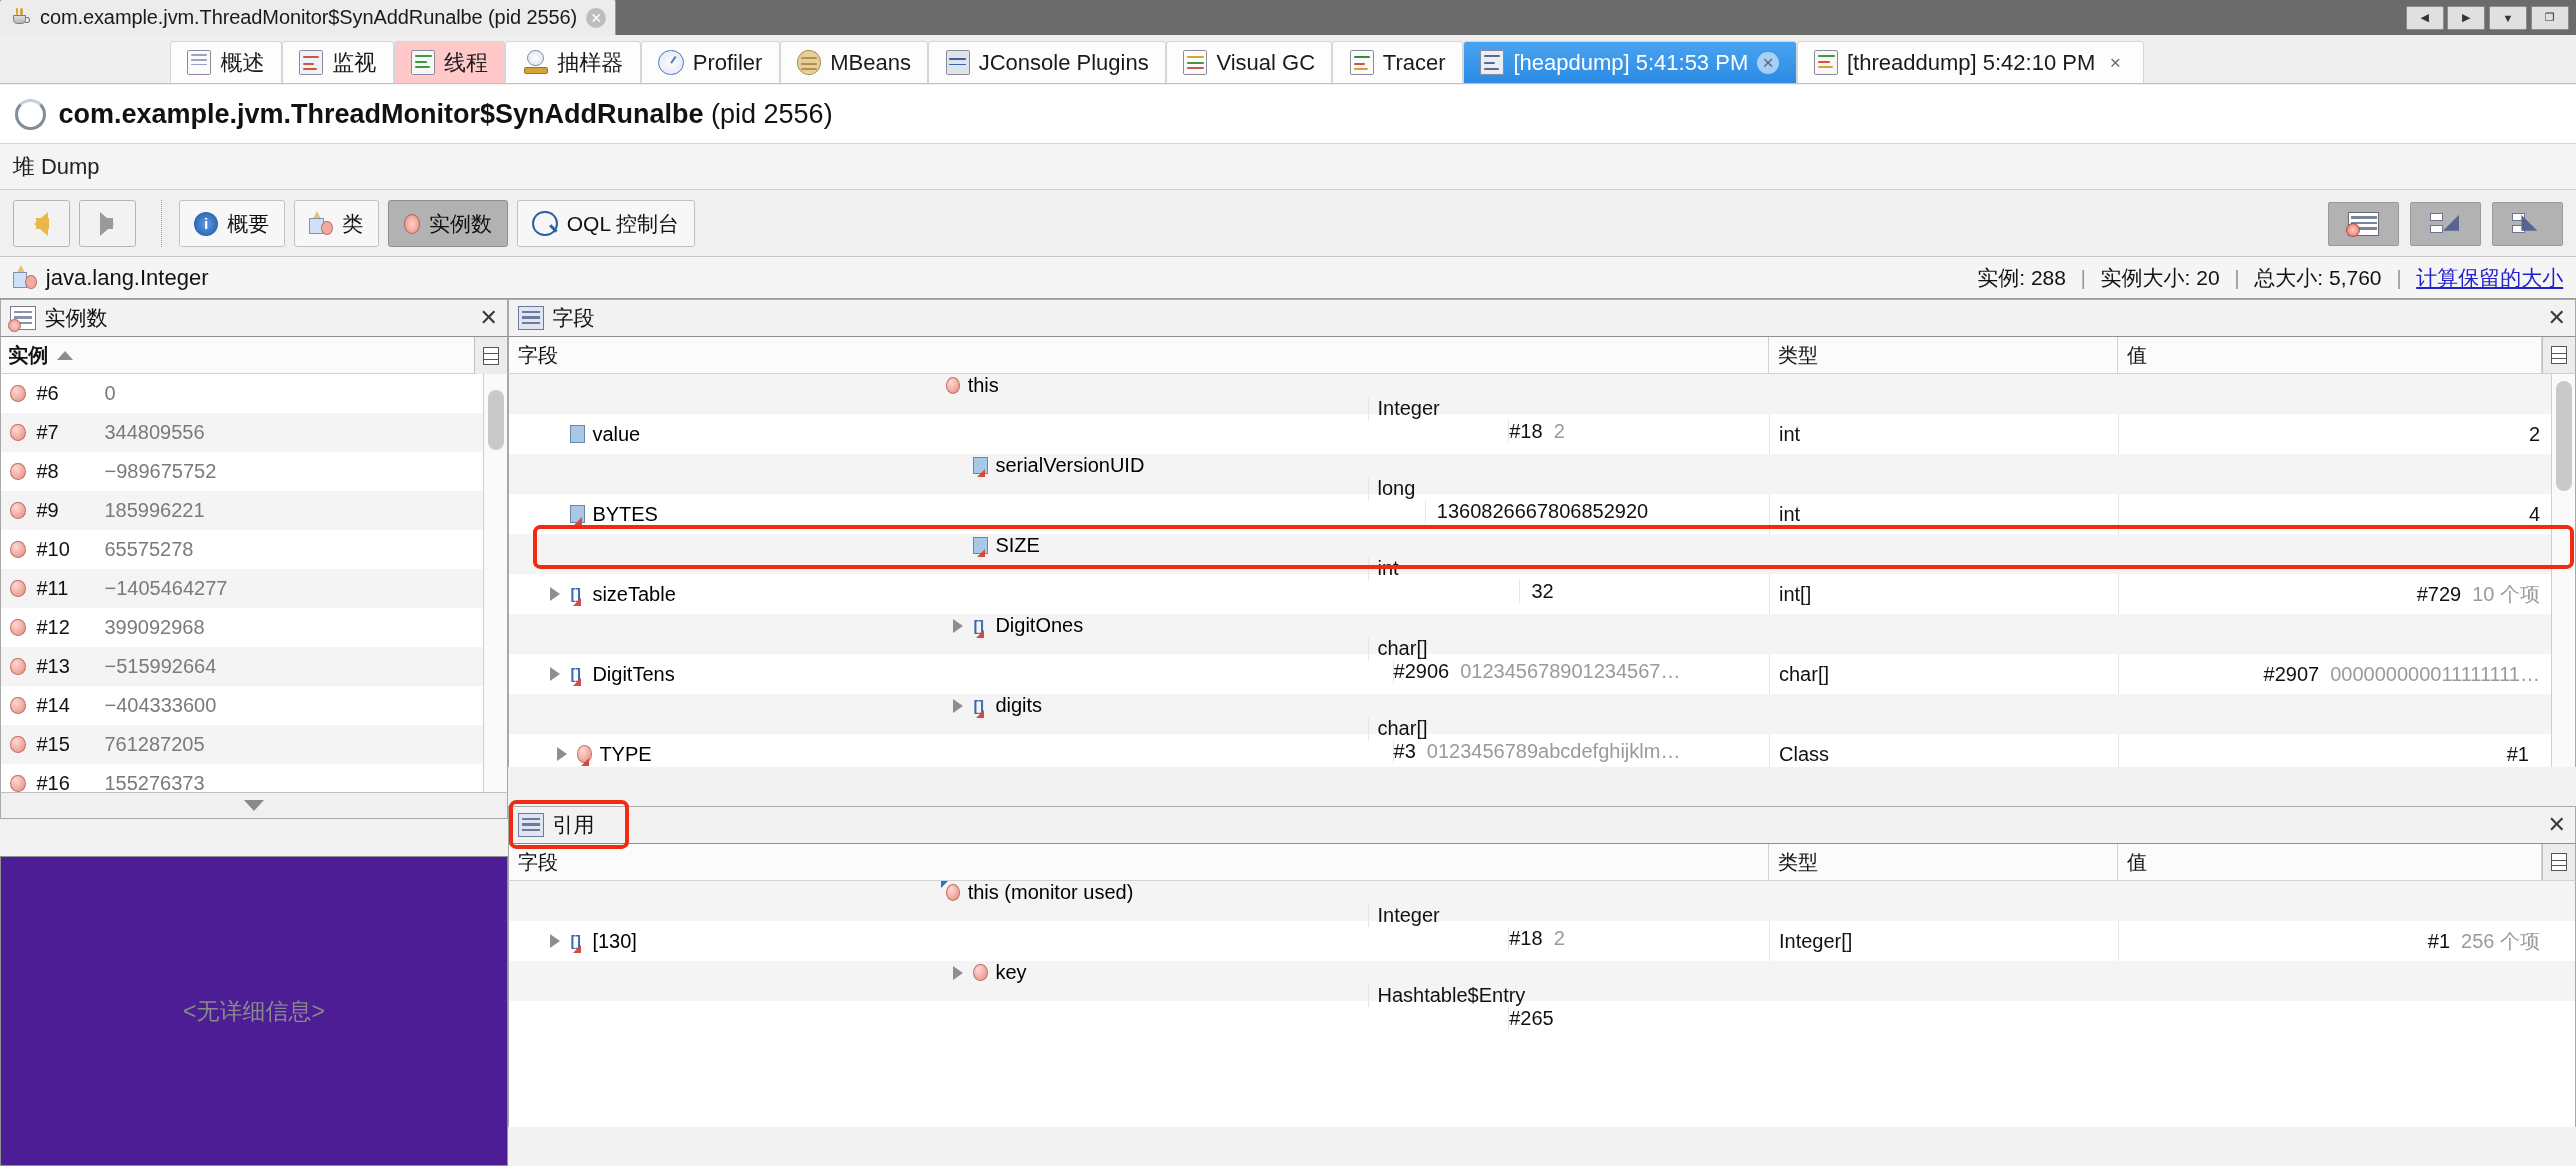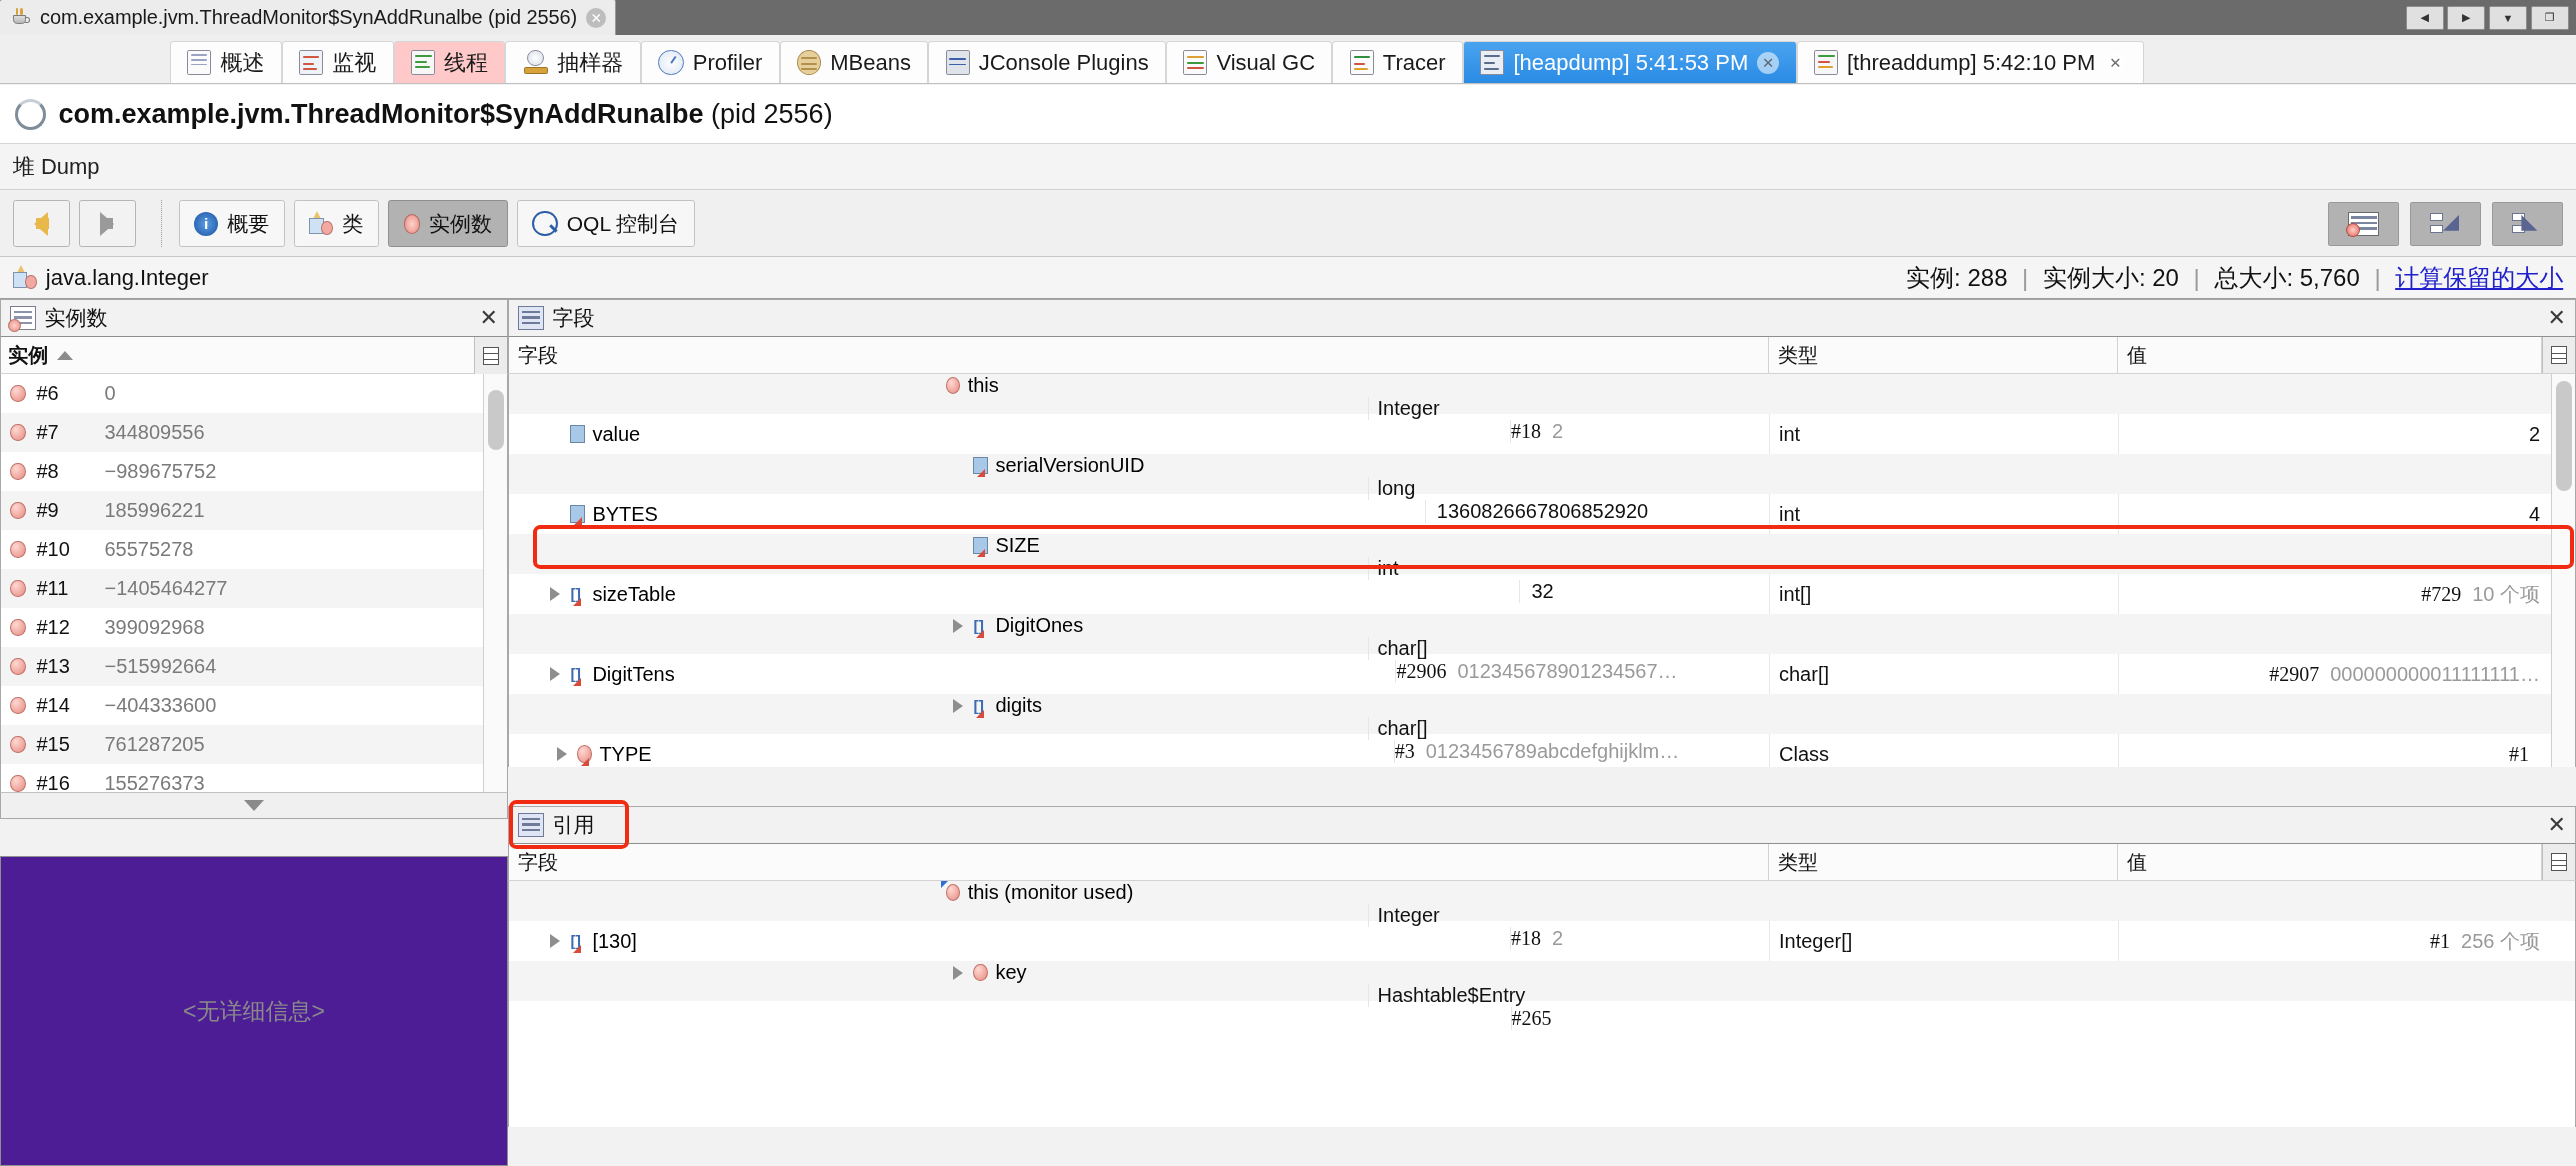--- a/index.html
+++ b/index.html
@@ -198,21 +198,21 @@
   .arrow-dl .ar2 { position: absolute; left: 12.8px; top: 3.7px; width: 16.4px; height: 16.4px; background: #5a6490;
     clip-path: polygon(100% 0, 100% 100%, 0 100%); }
 
   
   .classbar {
     position: absolute; left: 0; top: 257px; width: 2576px; height: 42px;
     background: #f5f5f5; border-bottom: 1.8px solid #9d9d9d;
     display: flex; align-items: center; padding: 0 12.8px; justify-content: space-between;
   }
   .classbar .cls-name { font-size: 22px; color: #111; }
-  .classbar .stats { margin-left: auto; font-size: 24px; color: #111; display: flex; gap: 0; align-items: center; }
+  .classbar .stats { margin-left: auto; font-size: 21px; color: #111; display: flex; gap: 0; align-items: center; }
   .classbar .stats .pipe { color: #9a9a9a; margin: 0 14.6px; }
   .classbar .stats a { color: #2020cc; text-decoration: underline; cursor: pointer; }
 
   
   .main { position: absolute; left: 0; top: 299px; width: 2576px; height: 867px; }
 
   
   .leftpanel { position: absolute; left: 0; top: 0; width: 508px; height: 867px; }
   .panel-head {
     height: 38px; background: #f2f2f2; border: 0.9px solid #a8a8a8; border-bottom: 1.8px solid #8f8f8f;
@@ -279,21 +279,21 @@
   }
   .th { display: flex; align-items: center; padding-left: 9px; border-right: 0.9px solid #d2d2d2; }
   .tbl-body { background: #fff; position: relative; overflow: hidden;
     border-left: 0.9px solid #a8a8a8; border-right: 0.9px solid #a8a8a8; }
   .trow { height: 40px; display: flex; align-items: center; font-size: 20px; cursor: pointer; }
   .trow.alt { background: #f4f4f4; flex-direction: column; }
   .cell-field { display: flex; align-items: center; gap: 7.3px; padding-left: 7.3px; }
   .cell-type { padding-left: 9px; color: #111; border-left: 0.9px solid #e6e6e6; height: 40px; display:flex; align-items:center; }
   .cell-value { padding-right: 11px; color: #111; border-left: 0.9px solid #e6e6e6; height: 40px;
     display: flex; align-items: center; justify-content: flex-end; gap: 11px; }
-  .cell-value .pre { color: #9a9a9a; font-family: Liberation Serif, serif; }
+  .cell-value .pre { color: #9a9a9a; }
   .expander { width: 0; height: 0; border-top: 7.3px solid transparent; border-bottom: 7.3px solid transparent;
     border-left: 10px solid #8e8e8e; margin-left: 5.5px; margin-right: 3.7px; flex: none; cursor: pointer; }
   .expander.hidden { visibility: hidden; }
   .f-ic { width: 14.6px; height: 17.3px; flex: none; position: relative; }
   .f-ic.prim { background: #a8c8e8; border: 0.9px solid #6b87a8; }
   .f-ic.prim::after { content:""; position:absolute; left:2.7px; bottom:-3.7px; width:0; height:0;
     border-left: 8.2px solid transparent; border-bottom: 8.2px solid #d84a3a; }
   .f-ic.prim.nostat::after { display: none; }
   .f-ic.arr { color: #3b6bb5; font-weight: bold; font-size: 15.5px; line-height: 17.3px; border: none; background: none; }
   .f-ic.arr::after { content:""; position:absolute; left:2.7px; bottom:-3.7px; width:0; height:0;

